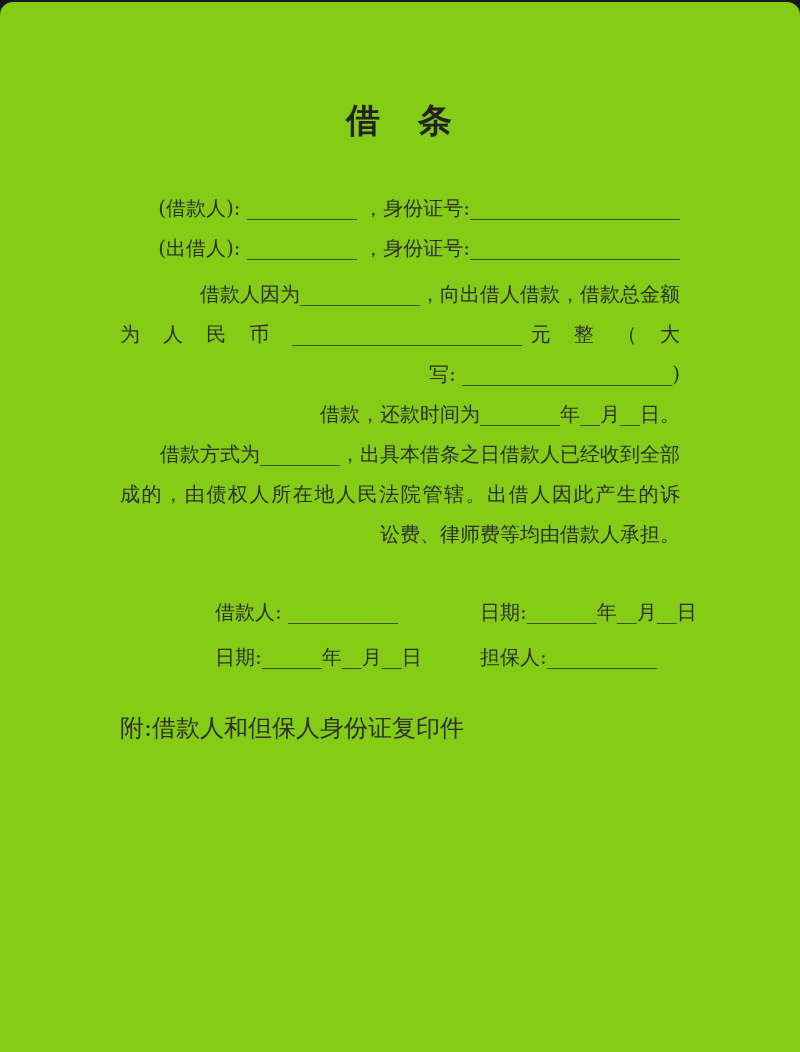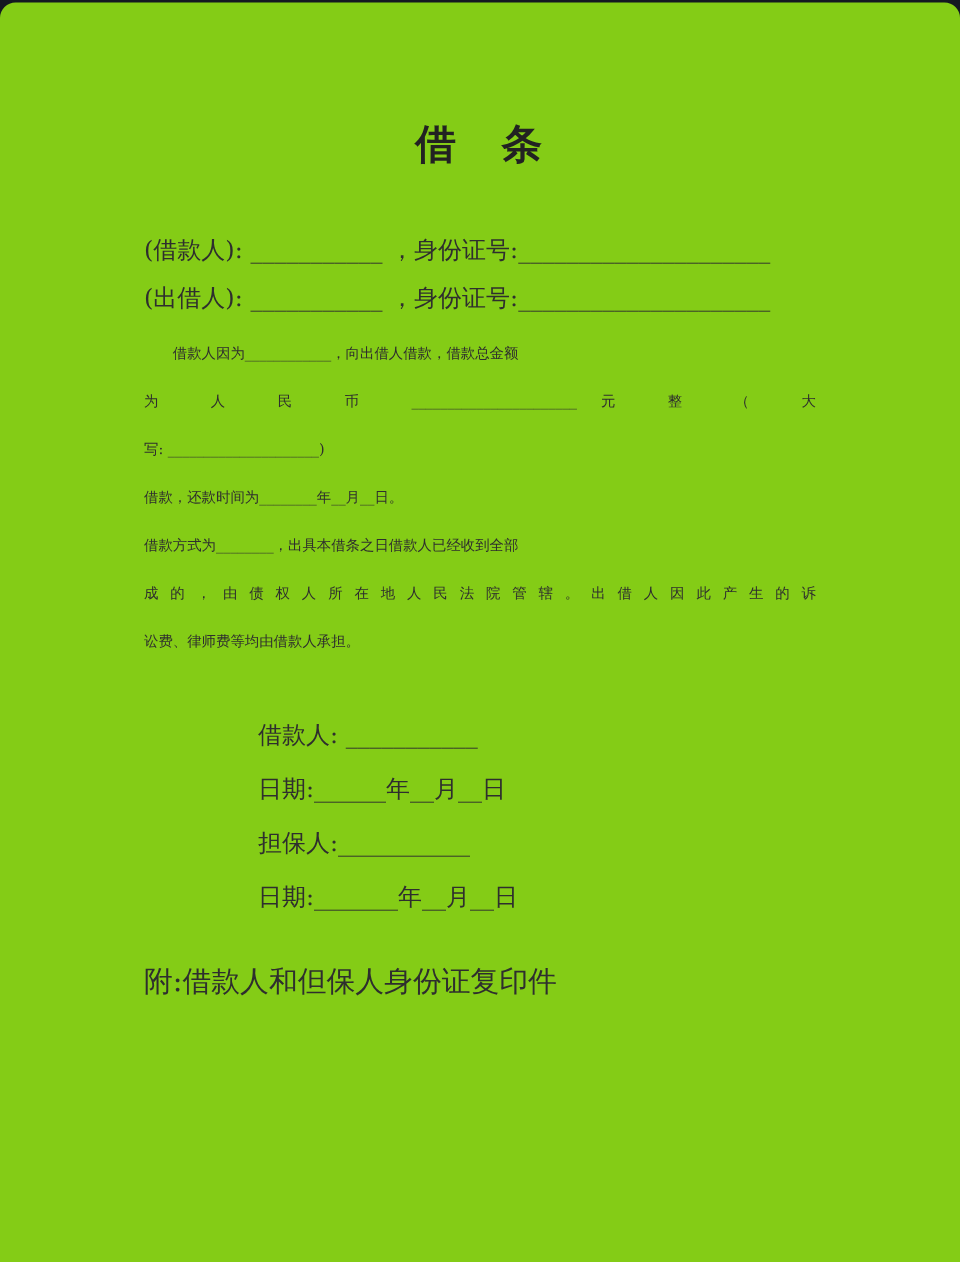--- a/index.html
+++ b/index.html
@@ -17,27 +17,27 @@
   .title{
     margin:96px 0 0 0;
     text-align:center;
     font-size:34px;
     font-weight:bold;
     letter-spacing:2px;
     color:#222;
   }
   .parties{margin:44px 120px 0 120px;font-size:20px;}
   .parties .line{line-height:40px;}
-  .para{margin:0 120px;font-size:12px;}
+  .para{margin:0 120px;font-size:20px;}
   .para1{margin-top:6px;}
-  .line{line-height:40px;text-align:left;}
+  .line{line-height:40px;text-align:right;}
   .indent{text-indent:2em;}
   .jl{text-align:justify;text-align-last:justify;}
   .closing{margin:32px 120px 0 120px;font-size:20px;line-height:40px;}
-  .sig{margin:36px 0 0 215px;display:flex;font-size:20px;flex-direction:column;}
+  .sig{margin:36px 0 0 215px;display:flex;font-size:20px;}
   .sig-col{width:265px;}
   .sig-col div{line-height:45px;}
   .footer{margin:28px 120px 0 120px;font-size:24px;line-height:40px;}
 </style>
 </head>
 <body>
 
 <div class="page">
 
   <h1 class="title">借　条</h1>
@@ -60,20 +60,20 @@
     <div class="line">讼费、律师费等均由借款人承担。</div>
   </div>
 
 
   <div class="sig">
     <div class="sig-col">
       <div>借款人: ___________</div>
       <div>日期:______年__月__日</div>
     </div>
     <div class="sig-col">
+      <div>日期:_______年__月__日</div>
       <div>担保人:___________</div>
-      <div>日期:_______年__月__日</div>
     </div>
   </div>
 
   <div class="footer">附:借款人和但保人身份证复印件</div>
 
 </div>
 
 </body></html>

